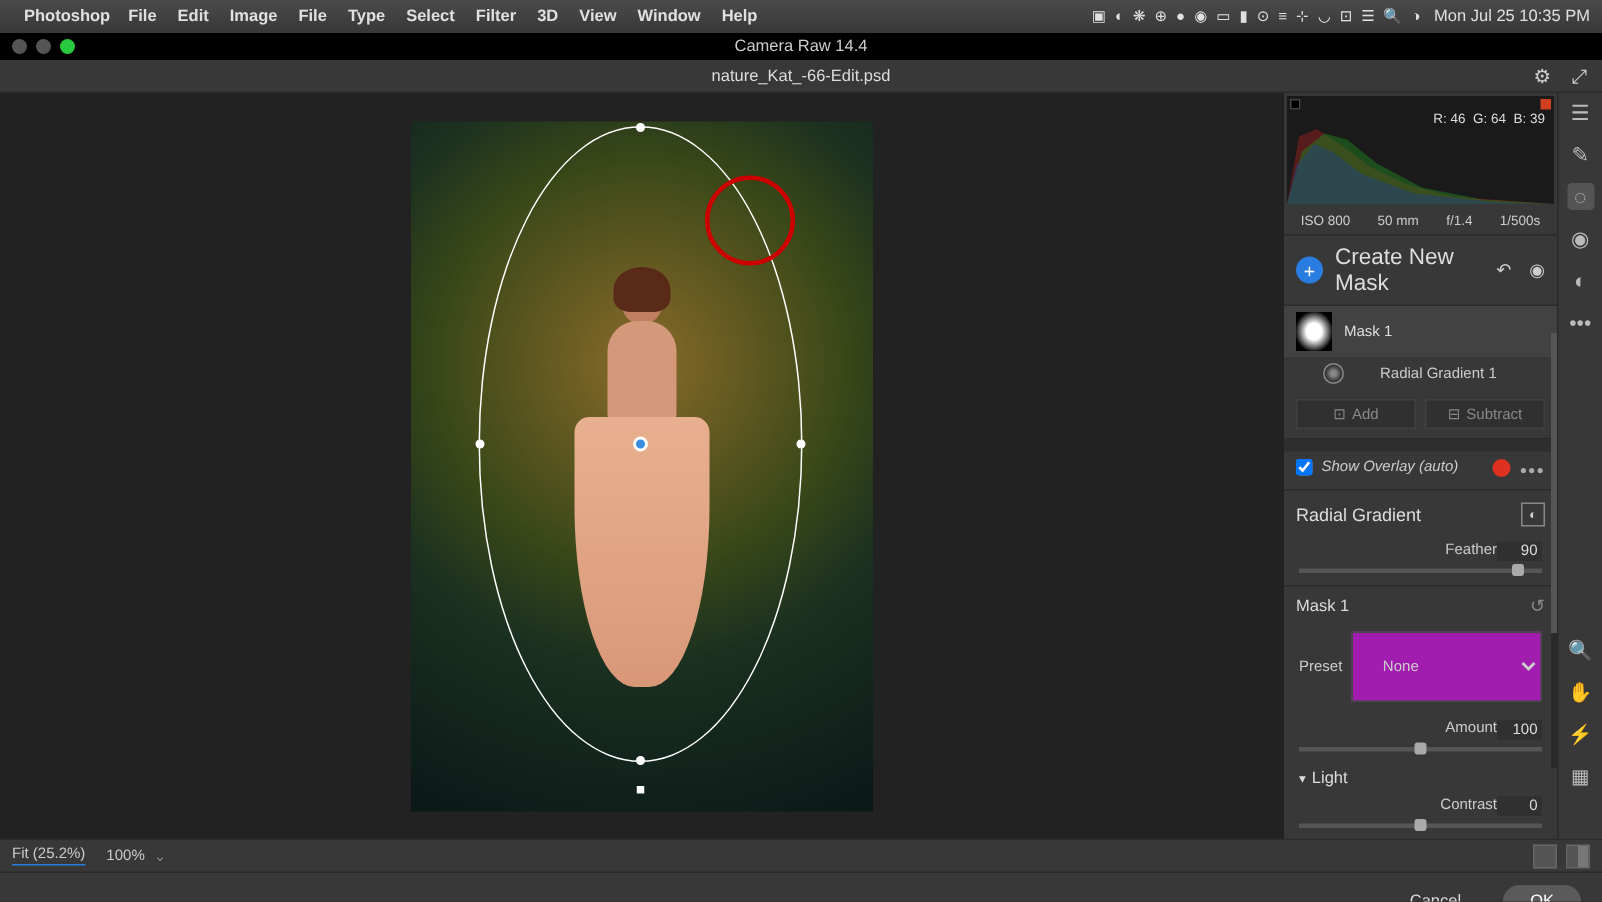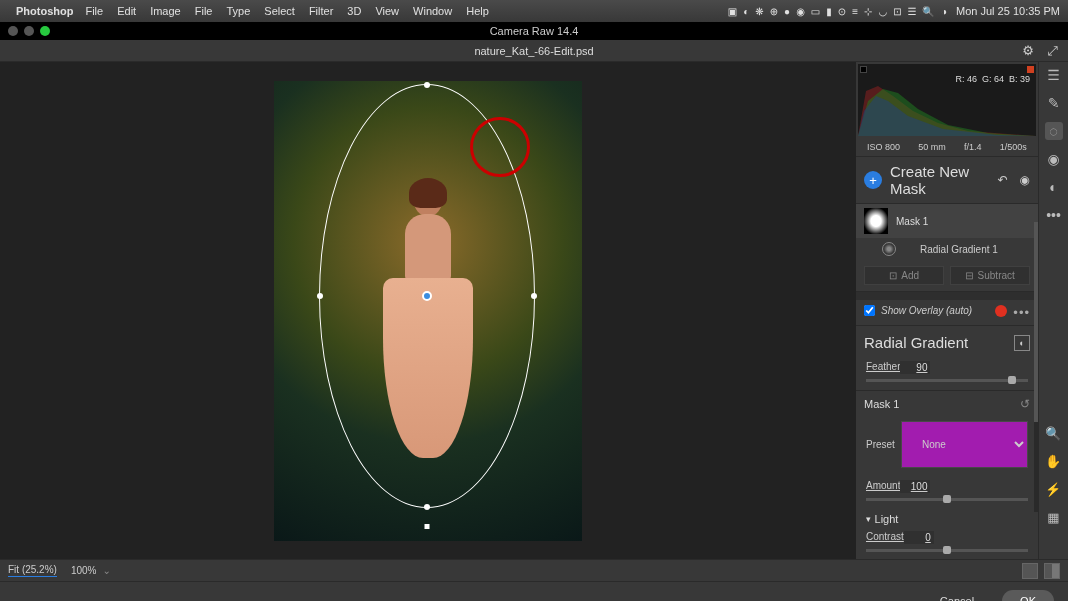--- a/index.html
+++ b/index.html
@@ -1,21 +1,21 @@
 <!DOCTYPE html>
 <html><head>
 <meta charset="utf-8">
 <style>
 * { margin: 0; padding: 0; box-sizing: border-box; font-family: -apple-system, BlinkMacSystemFont, "Segoe UI", sans-serif; }
 body { width: 1068px; height: 601px; background: #383838; overflow: hidden; position: relative; }
 
 .menubar { height: 22px; background: linear-gradient(#4a4a4a, #383838); display: flex; align-items: center; padding: 0 8px; color: #e0e0e0; font-size: 11px; }
 .menubar .apple { margin-right: 8px; }
 .menubar .app-name { font-weight: 600; margin-right: 12px; }
-.menubar .menu-item { margin-right: 14px; cursor: pointer; }
+.menubar .menu-item { margin-right: 14px; cursor: pointer; font-weight: bold; }
 .menubar .spacer { flex: 1; }
 .menubar .status-icon { margin: 0 3px; font-size: 10px; }
 .menubar .clock { margin-left: 6px; }
 
 .titlebar { height: 18px; background: #000000; display: flex; align-items: center; padding: 0 8px; position: relative; }
 .traffic { display: flex; gap: 6px; }
 .traffic span { width: 10px; height: 10px; border-radius: 50%; display: block; }
 .traffic .close { background: #555; }
 .traffic .min { background: #555; }
 .traffic .max { background: #27c93f; }
@@ -76,25 +76,25 @@
 .add-sub { display: flex; gap: 6px; padding: 6px 8px; border-bottom: 1px solid #2a2a2a; }
 .add-sub button { flex: 1; background: #303030; border: 1px solid #404040; color: #888; font-size: 10px; padding: 3px; cursor: pointer; display: flex; align-items: center; justify-content: center; gap: 4px; }
 
 .overlay-row { display: flex; padding: 5px 8px; gap: 6px; border-top: 8px solid #2e2e2e; border-bottom: 1px solid #2a2a2a; }
 .overlay-row input[type=checkbox] { width: 11px; height: 11px; }
 .overlay-row .lbl { color: #ccc; font-size: 10px; font-style: italic; flex: 1; }
 .overlay-color { width: 12px; height: 12px; background: #e03020; border-radius: 50%; }
 .overlay-more { color: #aaa; font-size: 13px; letter-spacing: 1px; }
 
 .section-header { display: flex; align-items: center; justify-content: space-between; padding: 8px; }
-.section-header .title { color: #ddd; font-size: 15px; }
+.section-header .title { color: #ddd; font-size: 12px; }
 .section-header .icon { width: 16px; height: 16px; border: 1px solid #888; color: #ccc; font-size: 9px; display: flex; align-items: center; justify-content: center; }
 
 .slider-row { padding: 2px 10px 8px; }
-.slider-row .labels { display: flex; justify-content: flex-start; color: #ccc; font-size: 10px; text-decoration: underline; }
+.slider-row .labels { display: flex; justify-content: flex-end; color: #ccc; font-size: 10px; }
 .slider-row .val { width: 30px; text-align: right; background: #303030; padding: 1px 3px; color: #ddd; font-size: 10px; }
 .slider-track { height: 3px; background: #555; margin-top: 5px; position: relative; }
 .slider-thumb { width: 8px; height: 8px; background: #aaa; border-radius: 2px; position: absolute; top: -3px; transform: translateX(-50%); cursor: pointer; }
 
 .subsection-header { display: flex; align-items: center; justify-content: space-between; padding: 6px 8px; border-top: 1px solid #2a2a2a; }
 .subsection-header .name { color: #ddd; font-size: 11px; }
 .subsection-header .reset { color: #888; font-size: 12px; }
 
 .preset-row { display: flex; align-items: center; padding: 4px 10px 10px; gap: 6px; }
 .preset-row .lbl { color: #ccc; font-size: 10px; }

